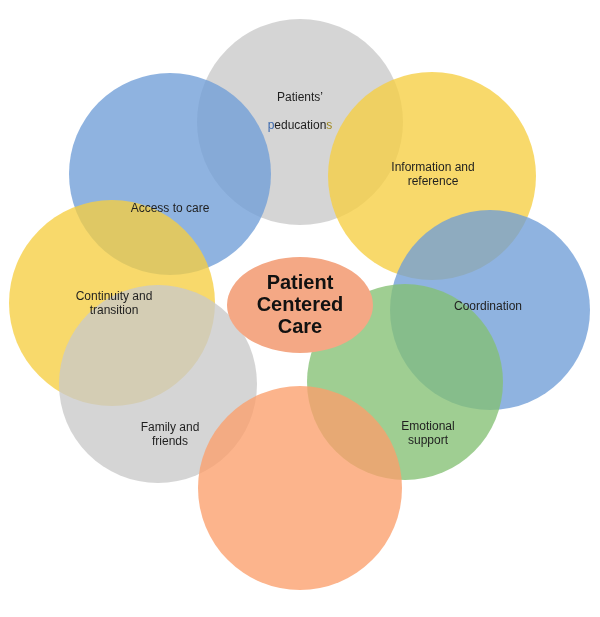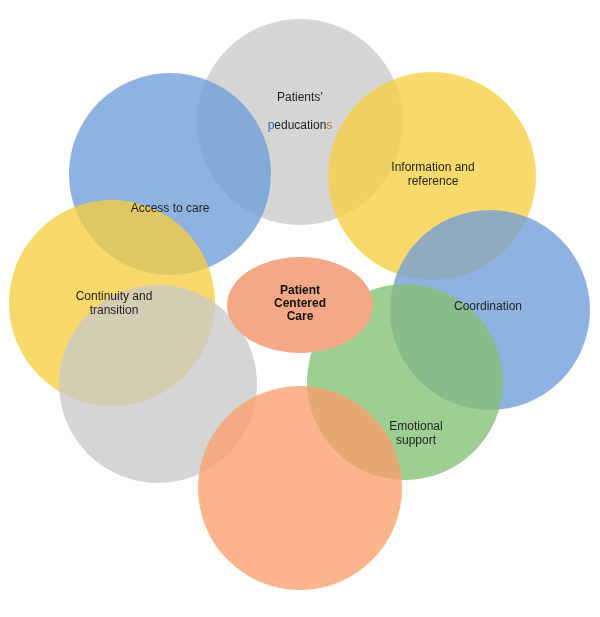--- a/index.html
+++ b/index.html
@@ -27,29 +27,29 @@
     transform:translate(-50%,-50%);
     text-align:center;
     font-size:12px;
     line-height:1.16;
     white-space:pre-line;
     color:#1f1f1f;
   }
   .l-patients-preferences{left:300px;top:112px;}
   .l-information-education{left:433px;top:175px;}
   .l-coordination{left:488px;top:307px;}
-  .l-emotional-support{left:416px;top:434px;}
+  .l-emotional-support{left:428px;top:434px;}
   .l-physical-comfort{left:301px;top:490px;}
   .l-family-friends{left:170px;top:435px;}
   .l-continuity-transition{left:114px;top:304px;}
   .l-access-to-care{left:170px;top:177px;margin-top:32px;}
   .l-center{
     left:300px;top:304px;
     font-weight:bold;
-    font-size:12px;
+    font-size:20px;
     line-height:1.1;
     color:#111111;
   }
 </style>
 </head>
 <body>
 
 <div class="stage">
 
   <div class="circle c-gray-top" style="background-color: rgba(201, 201, 201, 0.78);"></div>
@@ -66,20 +66,22 @@
   <div class="label l-patients-preferences">
     <div>Patients’</div>
     <div><span style="color: rgb(60, 105, 174);">p</span><span>education</span><span style="color: rgb(160, 137, 30);">s</span></div>
   </div>
 
   <div class="label l-information-education">Information and
 reference</div>
   <div class="label l-coordination">Coordination</div>
   <div class="label l-emotional-support">Emotional
 support</div>
+  <div class="label l-family-friends">Family and
+friends</div>
   <div class="label l-continuity-transition">Continuity and
 transition</div>
   <div class="label l-access-to-care">Access to care</div>
 
   <div class="label l-center" style="color: rgb(17, 17, 17);">Patient
 Centered
 Care</div>
 
 </div>
 

